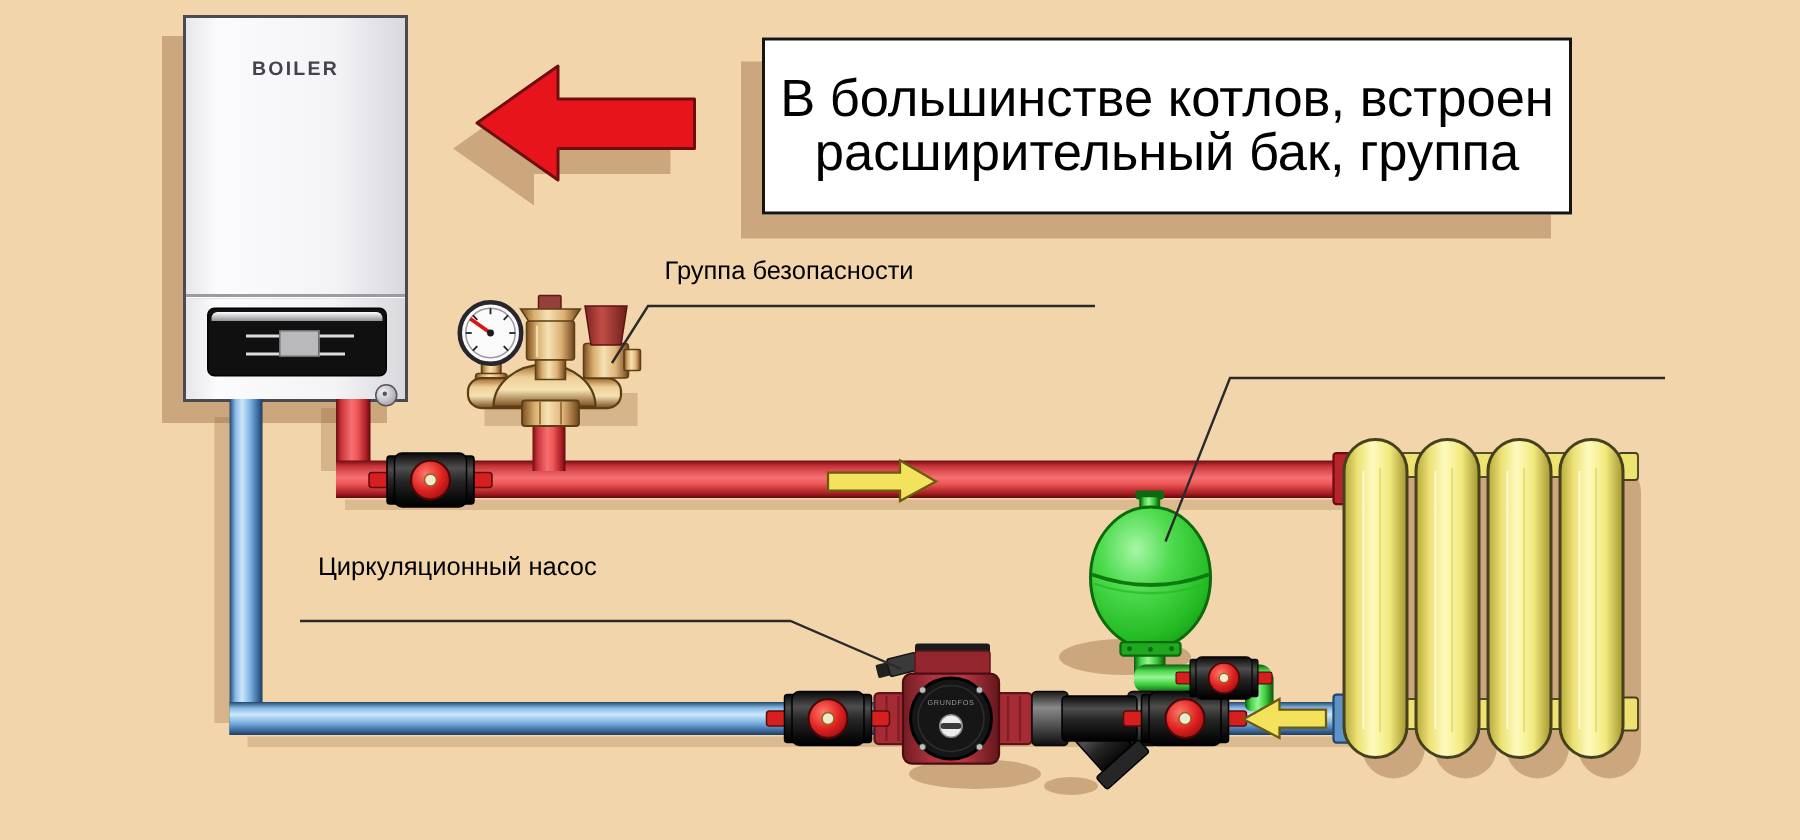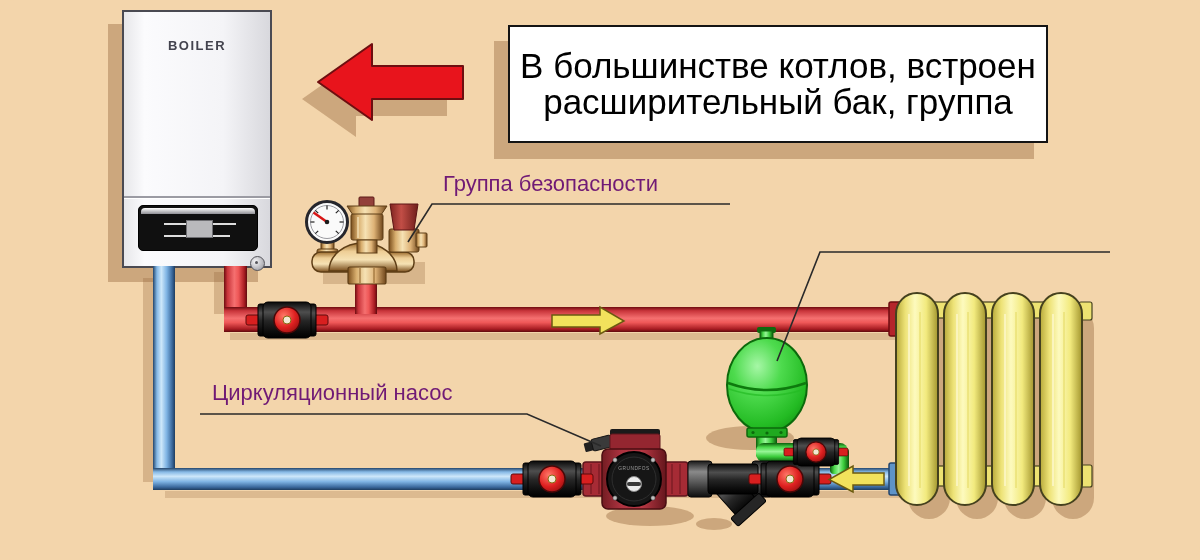--- a/index.html
+++ b/index.html
@@ -38,24 +38,24 @@
   .callout{
     position:absolute;left:508px;top:25px;width:540px;height:118px;
     background:#FFFFFF;border:2px solid #141414;z-index:2;box-sizing:border-box;
     box-shadow:-14px 16px 0 rgba(151,106,63,0.42);
     display:flex;flex-direction:column;justify-content:center;
   }
   .callout-line{width:100%;text-align:center;font-size:35px;line-height:36px;color:#000;}
   
   .scene{position:absolute;left:0;top:0;z-index:4;}
   
-  .label{position:absolute;z-index:6;font-size:22px;color:#701a75;white-space:nowrap;}
+  .label{position:absolute;z-index:6;font-size:17px;color:#000000;white-space:nowrap;}
   .label-safety{left:443px;top:171px;}
   .label-tank{left:830px;top:220px;}
-  .label-pump{left:212px;top:380px;}
+  .label-pump{left:212px;top:368px;}
 </style>
 </head>
 <body>
 
 <div class="stage">
 
   <div class="boiler">
     <div class="boiler-brand">BOILER</div>
     <div class="boiler-divider"></div>
     <div class="boiler-panel">

